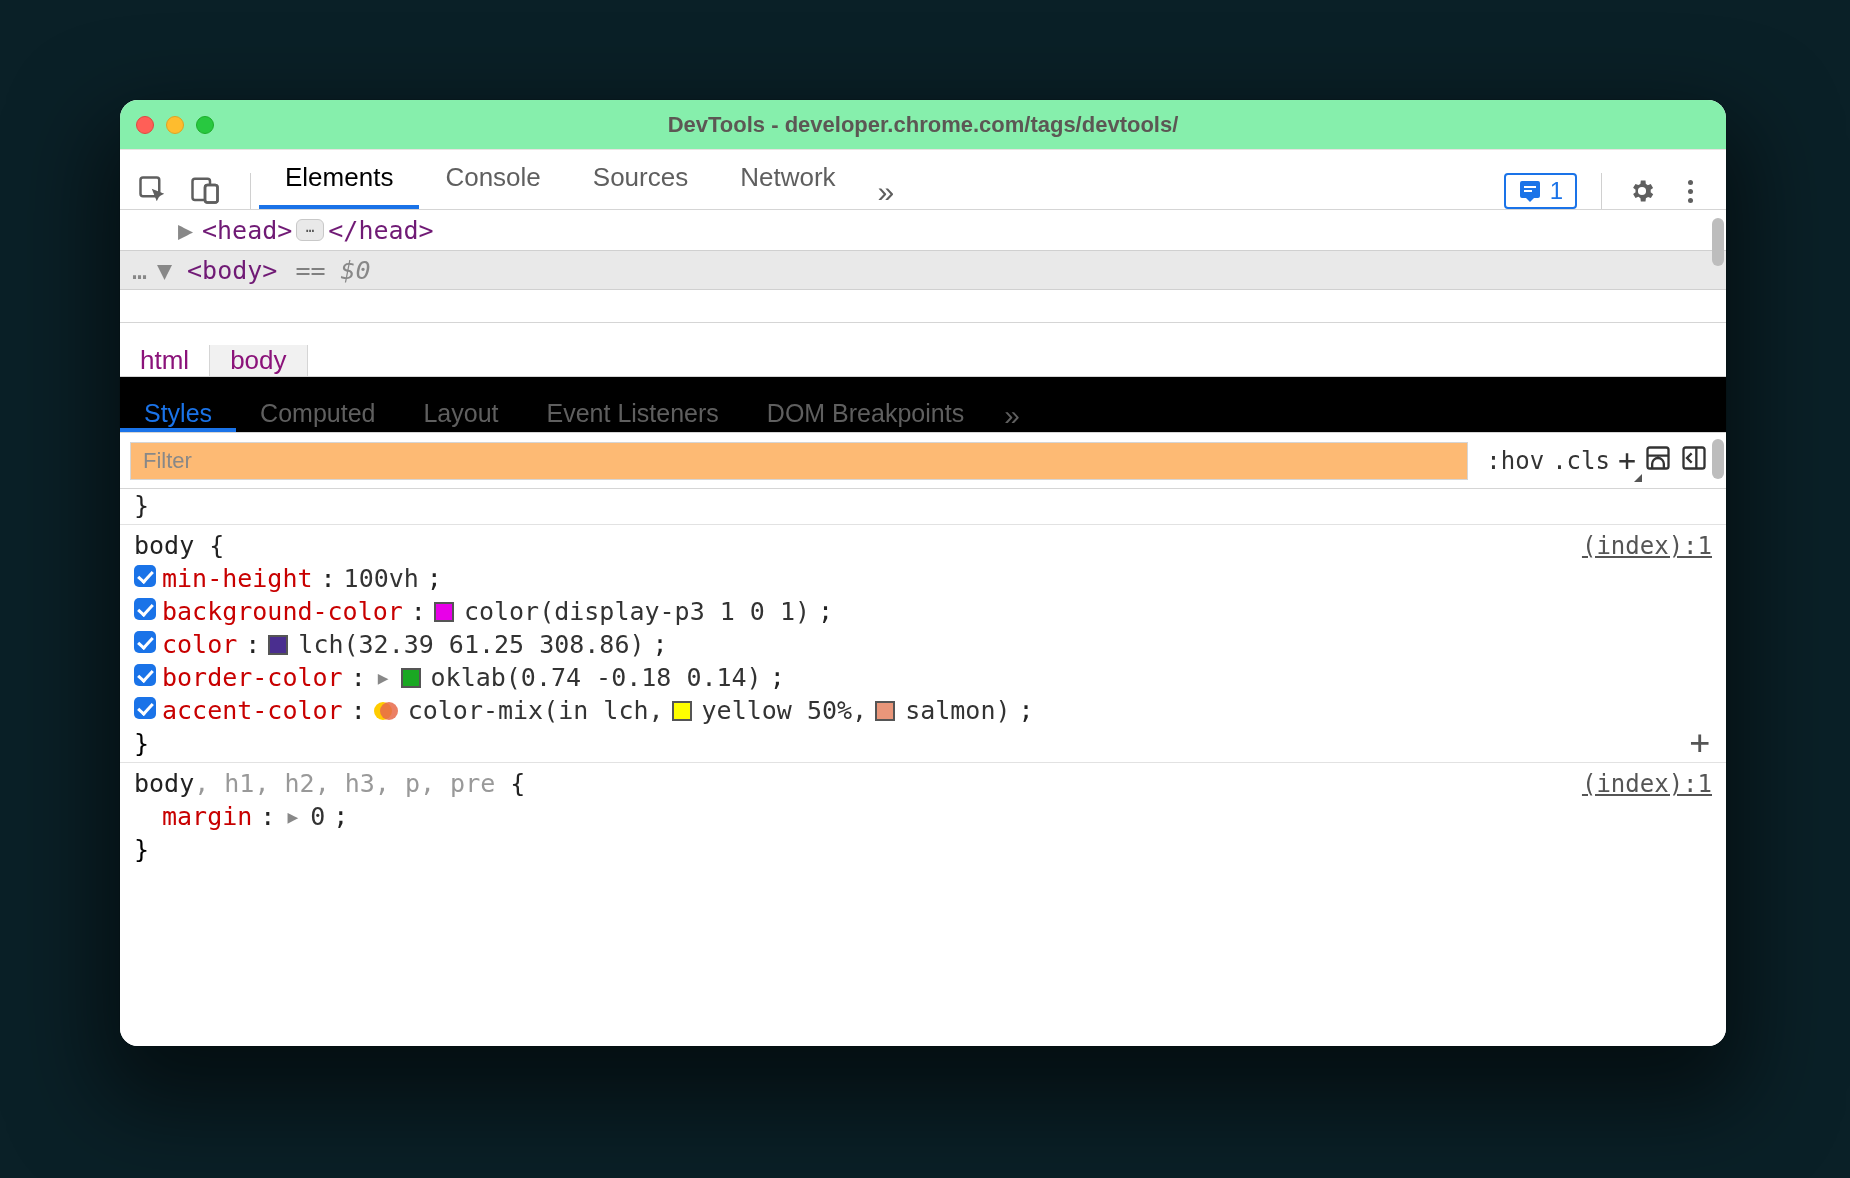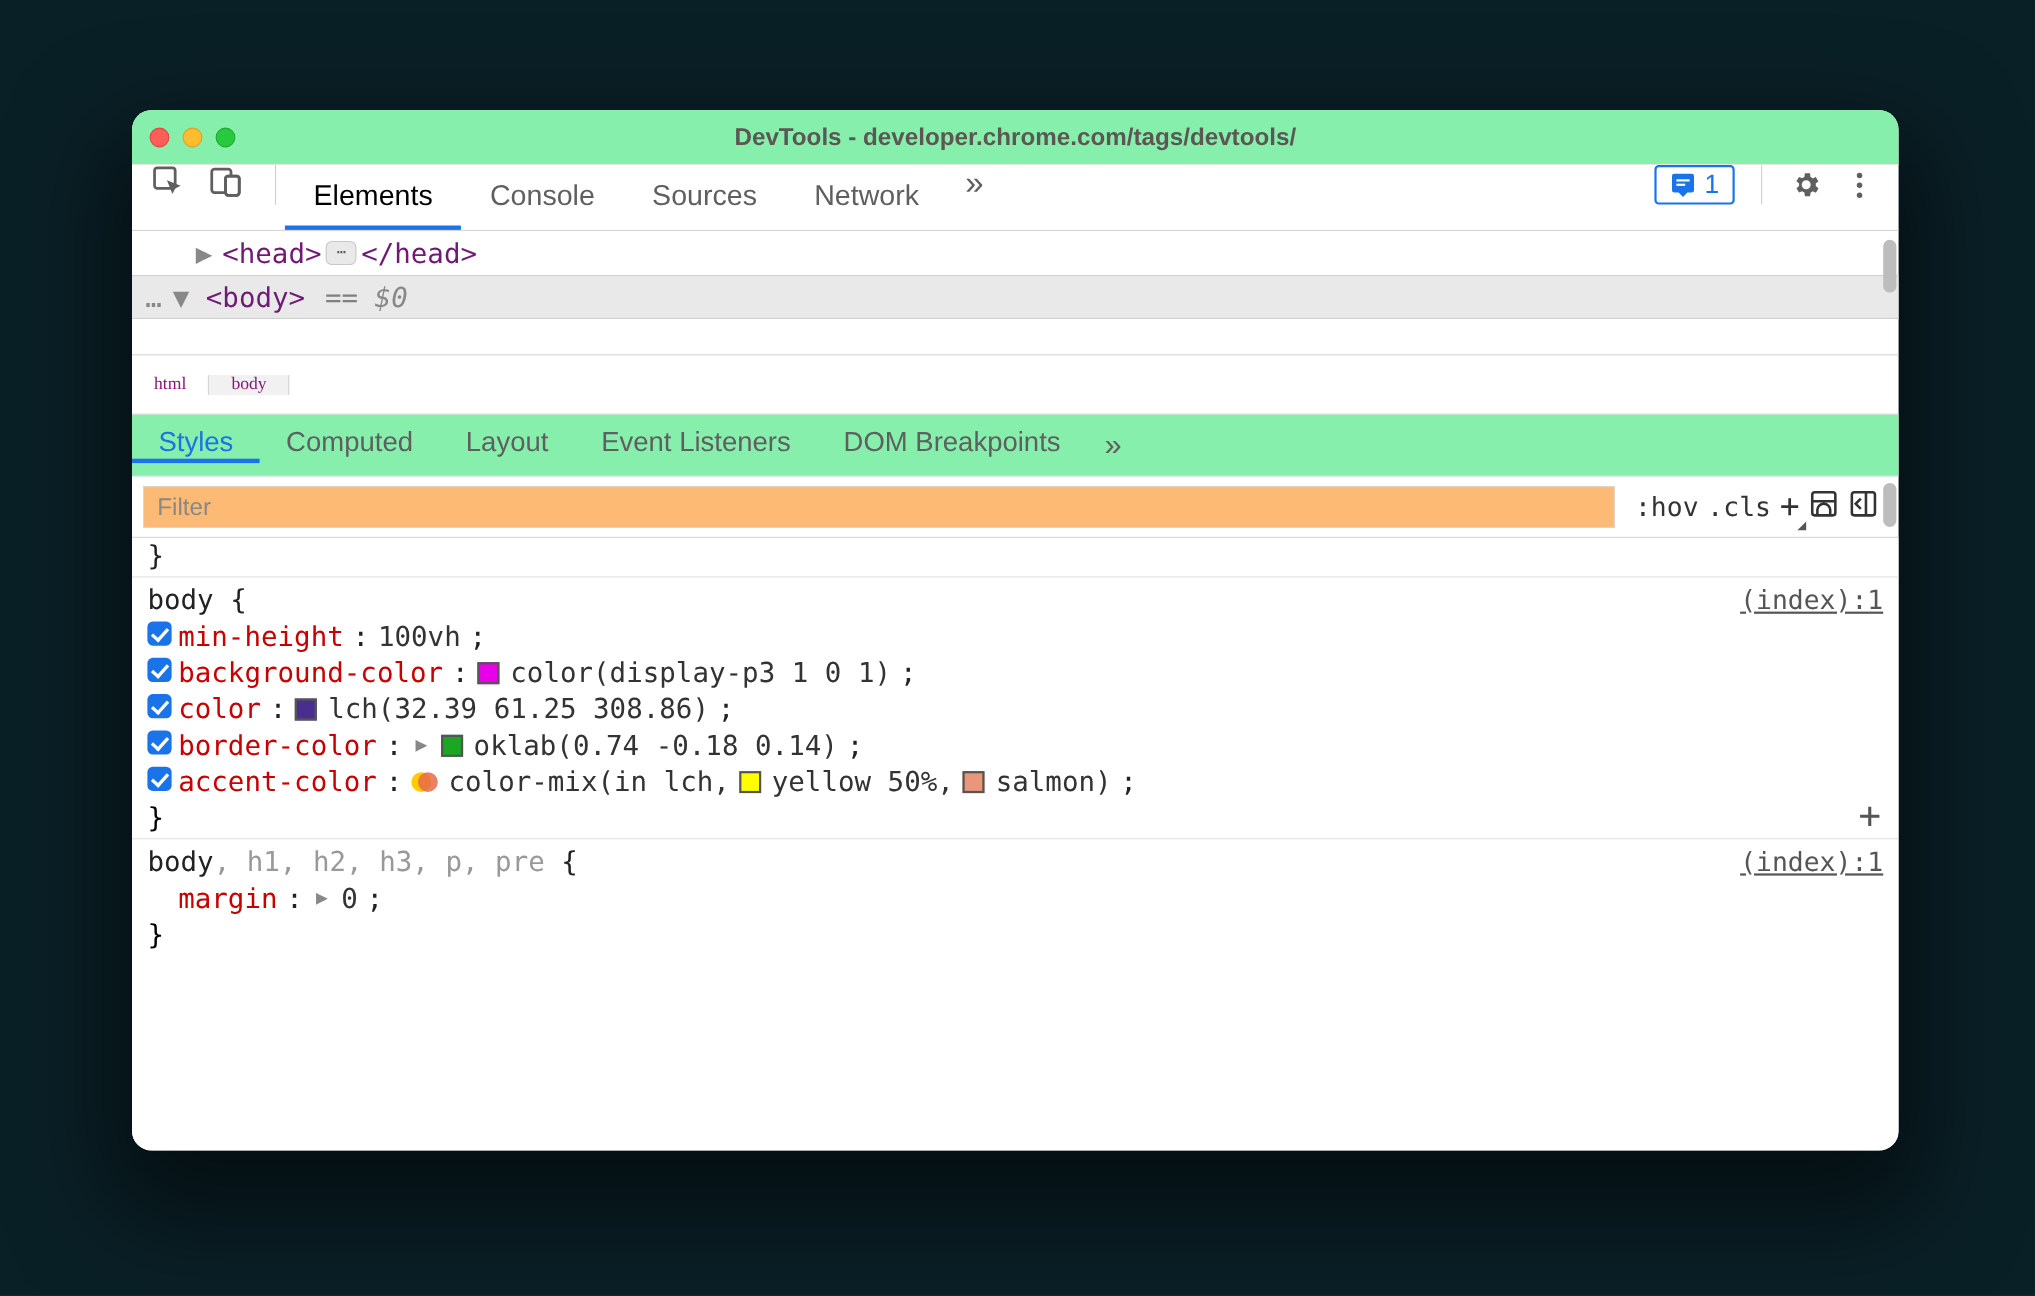--- a/index.html
+++ b/index.html
@@ -29,21 +29,21 @@
   .tl.red { background: #ff5f57; border: 1px solid #e14640; }
   .tl.yellow { background: #febc2e; border: 1px solid #dfa123; }
   .tl.green { background: #28c840; border: 1px solid #1dad2b; }
   .title {
     position: absolute; left: 0; right: 0; text-align: center;
     font-size: 22px; font-weight: 600; color: #5c5754; pointer-events: none;
   }
   
   .toolbar {
     height: 60px;
-    display: flex; align-items: flex-start;
+    display: flex; align-items: flex-end;
     border-bottom: 1px solid #d5d5d5;
     padding: 0 10px 0 0;
   }
   .tool-icons { display: flex; align-items: center; gap: 22px; padding: 0 22px 0 18px; }
   .tool-icons svg { width: 30px; height: 30px; stroke: #5f5f5f; fill: none; stroke-width: 2; }
   .vsep { width: 1px; height: 36px; background: #d0d0d0; margin: 0 8px; }
   .main-tabs { display: flex; height: 100%; align-items: stretch; }
   .main-tab {
     display: flex; align-items: center; padding: 0 26px;
     font-size: 26px; color: #5f5f5f; cursor: pointer;
@@ -70,25 +70,25 @@
   .head-tag { color:#701a75;}
   .ellips-badge { display:inline-flex; align-items:center; justify-content:center; width:28px; height:22px; background:#e9e9e9; border:1px solid #c8c8c8; border-radius:6px; font-size:14px; color:#555; margin:0 4px;}
   .dom-row.selected { background:#e9e9e9; border-top:1px solid #d0d0d0; border-bottom:1px solid #d0d0d0; padding-left: 12px;}
   .dom-row.selected .dots { color:#888; margin-right:8px; letter-spacing:2px;}
   .dom-row.selected .tri.open::before { content:"▼"; color:#888;}
   .eq0 { color:#808080; margin-left:18px;}
   .eq0 i { color:#888; font-style: italic;}
   .dom-area .cut { height:32px; overflow:hidden; padding-left:58px; color:#888;}
   .dom-scroll { position:absolute; right:2px; top:8px; width:12px; height:48px; background:#bdbdbd; border-radius:6px;}
   
-  .crumb { display:flex; height:54px; align-items:center; border-bottom:1px solid #d5d5d5; font-size:16px;font-family:Liberation Serif, serif;}
+  .crumb { display:flex; height:54px; align-items:flex-end; border-bottom:1px solid #d5d5d5; font-size:26px;}
   .crumb-item { display:flex; align-items:center; padding:0 20px; color:#8b137a; cursor:pointer;}
   .crumb-item.active { background:#f1f1f1; border-left:1px solid #d5d5d5; border-right:1px solid #d5d5d5;}
   
-  .subtabs { display:flex; height:56px; align-items:center; border-bottom:1px solid #d5d5d5; background:#86efac;}
+  .subtabs { display:flex; height:56px; align-items:flex-end; border-bottom:1px solid #d5d5d5; background:#000000;}
   .subtab { display:flex; align-items:center; padding:0 24px; font-size:25px; color:#5f5f5f; cursor:pointer; border-bottom:4px solid transparent;}
   .subtab.active { color:#1a73e8; border-bottom-color:#1a73e8;}
   .subtabs .chev-btn { font-size:28px;}
   
   .filterbar { display:flex; height:56px; align-items:center; border-bottom:1px solid #d5d5d5; position:relative;}
   .filter-input { flex:1; height:38px; margin:0 10px; border:1px solid #d5d5d5; padding:0 12px; font-size:22px; color:#666; background:#fdba74;}
   .filter-input::placeholder { color:#888;}
   .fb-tools { display:flex; align-items:center; gap:8px; padding:0 18px 0 8px; font-family: ui-monospace, Menlo, monospace; font-size:24px; color:#333;}
   .plus-corner { position:relative; font-size:30px; cursor:pointer;}
   .plus-corner::after { content:""; position:absolute; right:-6px; bottom:-4px; width:0; height:0; border-left:8px solid transparent; border-bottom:8px solid #555;}

